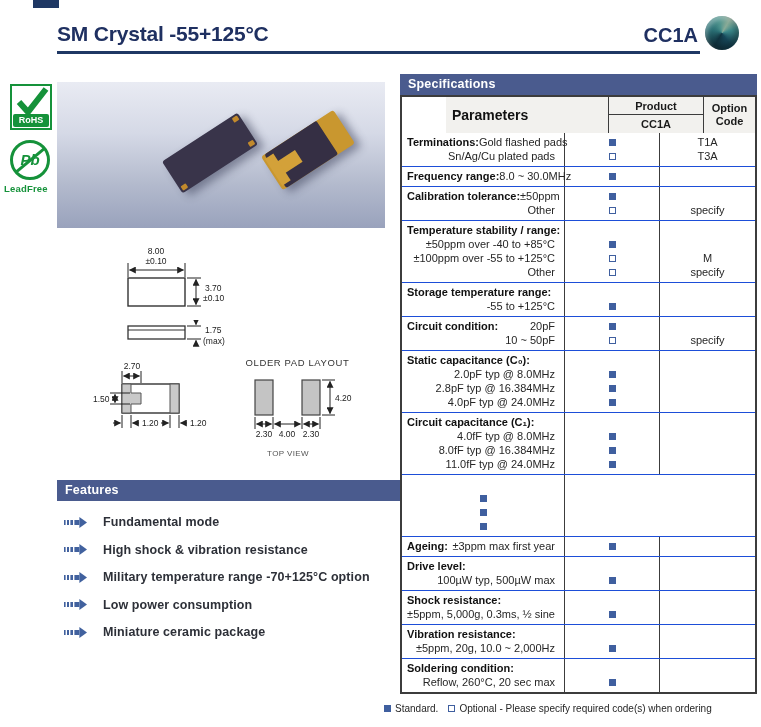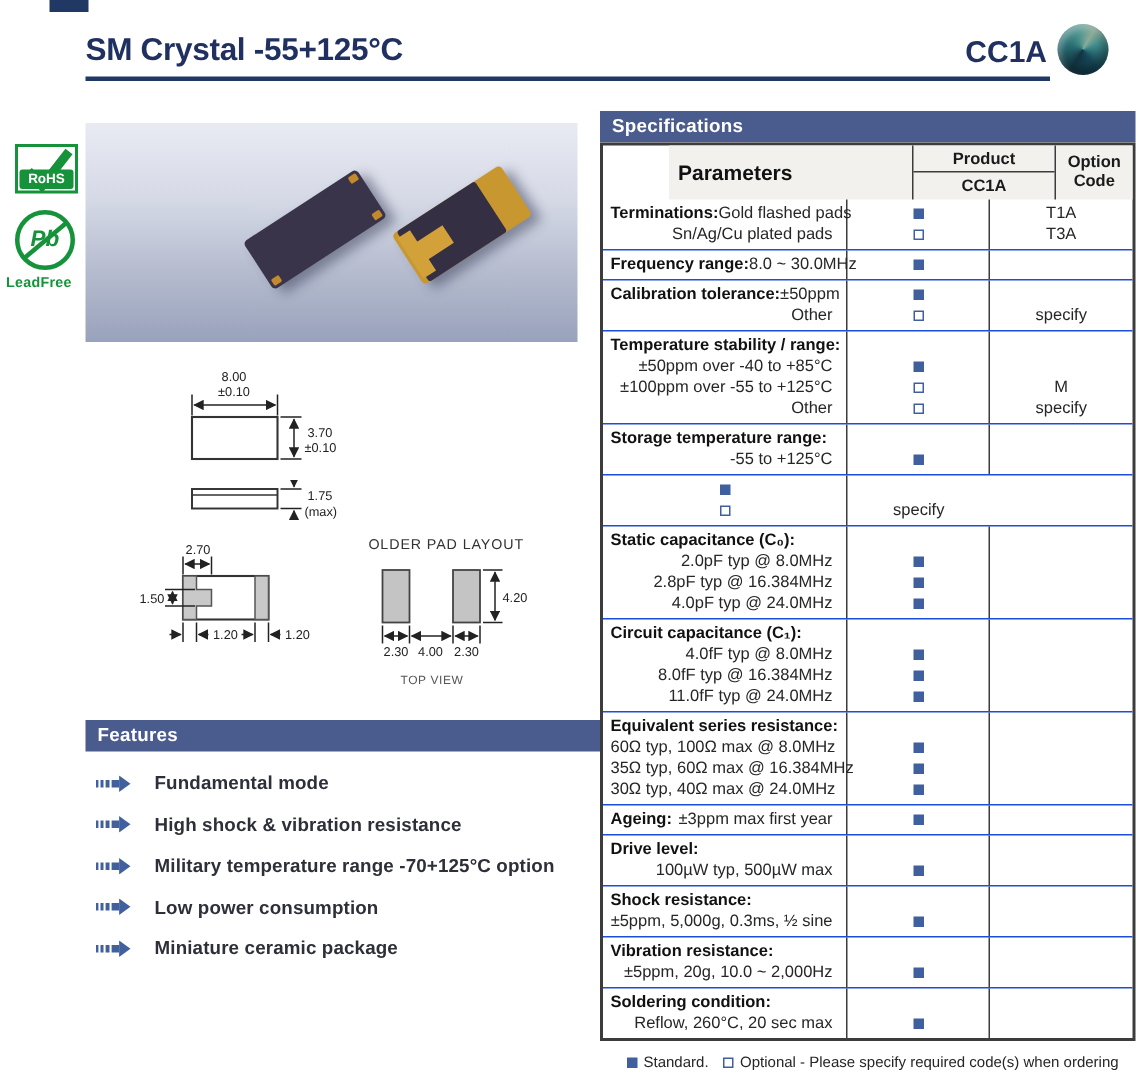--- a/index.html
+++ b/index.html
@@ -18,21 +18,21 @@
     position:absolute; right:63px; top:24px; font-size:20px; font-weight:bold; color:#1f3061;
   }
   .title-rule { position:absolute; left:57px; top:51px; width:643px; height:3px; background:#1f3864; }
   .brand-logo {
     position:absolute; left:705px; top:16px; width:34px; height:34px; border-radius:50%;
     background:conic-gradient(from 210deg at 50% 50%, #11333f 0%, #2a6f74 22%, #4f948e 38%, #8aab97 50%, #3d8a8a 62%, #16485a 82%, #11333f 100%);
     box-shadow:inset -3px -4px 6px rgba(0,0,0,0.35), inset 2px 3px 4px rgba(255,255,255,0.35);
   }
   
   .rohs-badge {
-    position:absolute; left:10px; top:96px; width:42px; height:33px;
+    position:absolute; left:10px; top:84px; width:42px; height:46px;
     border:2.5px solid #15923a; background:#fff;
   }
   .rohs-badge svg { position:absolute; left:2px; top:0px; }
   .rohs-label {
     position:absolute; left:1px; right:1px; bottom:1px; height:13px; background:#15923a;
     color:#fff; font-size:9px; font-weight:bold; text-align:center; line-height:13px;
     border-radius:2px;
   }
   .pb-badge {
     position:absolute; left:10px; top:140px; width:40px; height:40px; border:3px solid #15923a;
@@ -121,21 +121,21 @@
     border-bottom:1px solid #3c3c3c;
   }
   .hdr-product-sub { height:18px; line-height:18px; text-align:center; font-weight:bold; font-size:11px; }
   .hdr-option {
     display:flex; align-items:center; justify-content:center; text-align:center;
     font-weight:bold; font-size:11px;
   }
   .hdr-option span { display:inline-block; width:44px; line-height:13px; }
   
   #legend {
-    position:absolute; left:418px; top:703px; font-size:10px; color:#262626;
+    position:absolute; left:384px; top:703px; font-size:10px; color:#262626;
     display:flex; align-items:center; white-space:nowrap;
   }
   #legend .mark { margin-right:4px; }
   #legend .gap { width:10px; }
 </style>
 </head>
 <body>
 
 <div id="page">
 
@@ -438,20 +438,29 @@
             <div class="mline">
               <span class="mark filled"></span>
             </div>
           </div>
           <div class="cell option-cell">
             <div class="oline"></div>
             <div class="oline"></div>
           </div>
         </div>
         <div class="spec-row">
+          <div class="cell param-cell">
+            <div class="pline">
+              <span class="plabel">Circuit condition:</span>
+              <span class="pvalue">20pF</span>
+            </div>
+            <div class="pline">
+              <span class="pvalue">10 ~ 50pF</span>
+            </div>
+          </div>
           <div class="cell product-cell">
             <div class="mline">
               <span class="mark filled"></span>
             </div>
             <div class="mline">
               <span class="mark open"></span>
             </div>
           </div>
           <div class="cell option-cell">
             <div class="oline"></div>
@@ -520,34 +529,20 @@
             </div>
           </div>
           <div class="cell option-cell">
             <div class="oline"></div>
             <div class="oline"></div>
             <div class="oline"></div>
             <div class="oline"></div>
           </div>
         </div>
         <div class="spec-row">
-          <div class="cell param-cell">
-            <div class="pline">
-              <span class="plabel">Equivalent series resistance:</span>
-            </div>
-            <div class="pline">
-              <span class="pvalue">60Ω typ, 100Ω max @ 8.0MHz</span>
-            </div>
-            <div class="pline">
-              <span class="pvalue">35Ω typ, 60Ω max @ 16.384MHz</span>
-            </div>
-            <div class="pline">
-              <span class="pvalue">30Ω typ, 40Ω max @ 24.0MHz</span>
-            </div>
-          </div>
           <div class="cell product-cell">
             <div class="mline"></div>
             <div class="mline">
               <span class="mark filled"></span>
             </div>
             <div class="mline">
               <span class="mark filled"></span>
             </div>
             <div class="mline">
               <span class="mark filled"></span>

